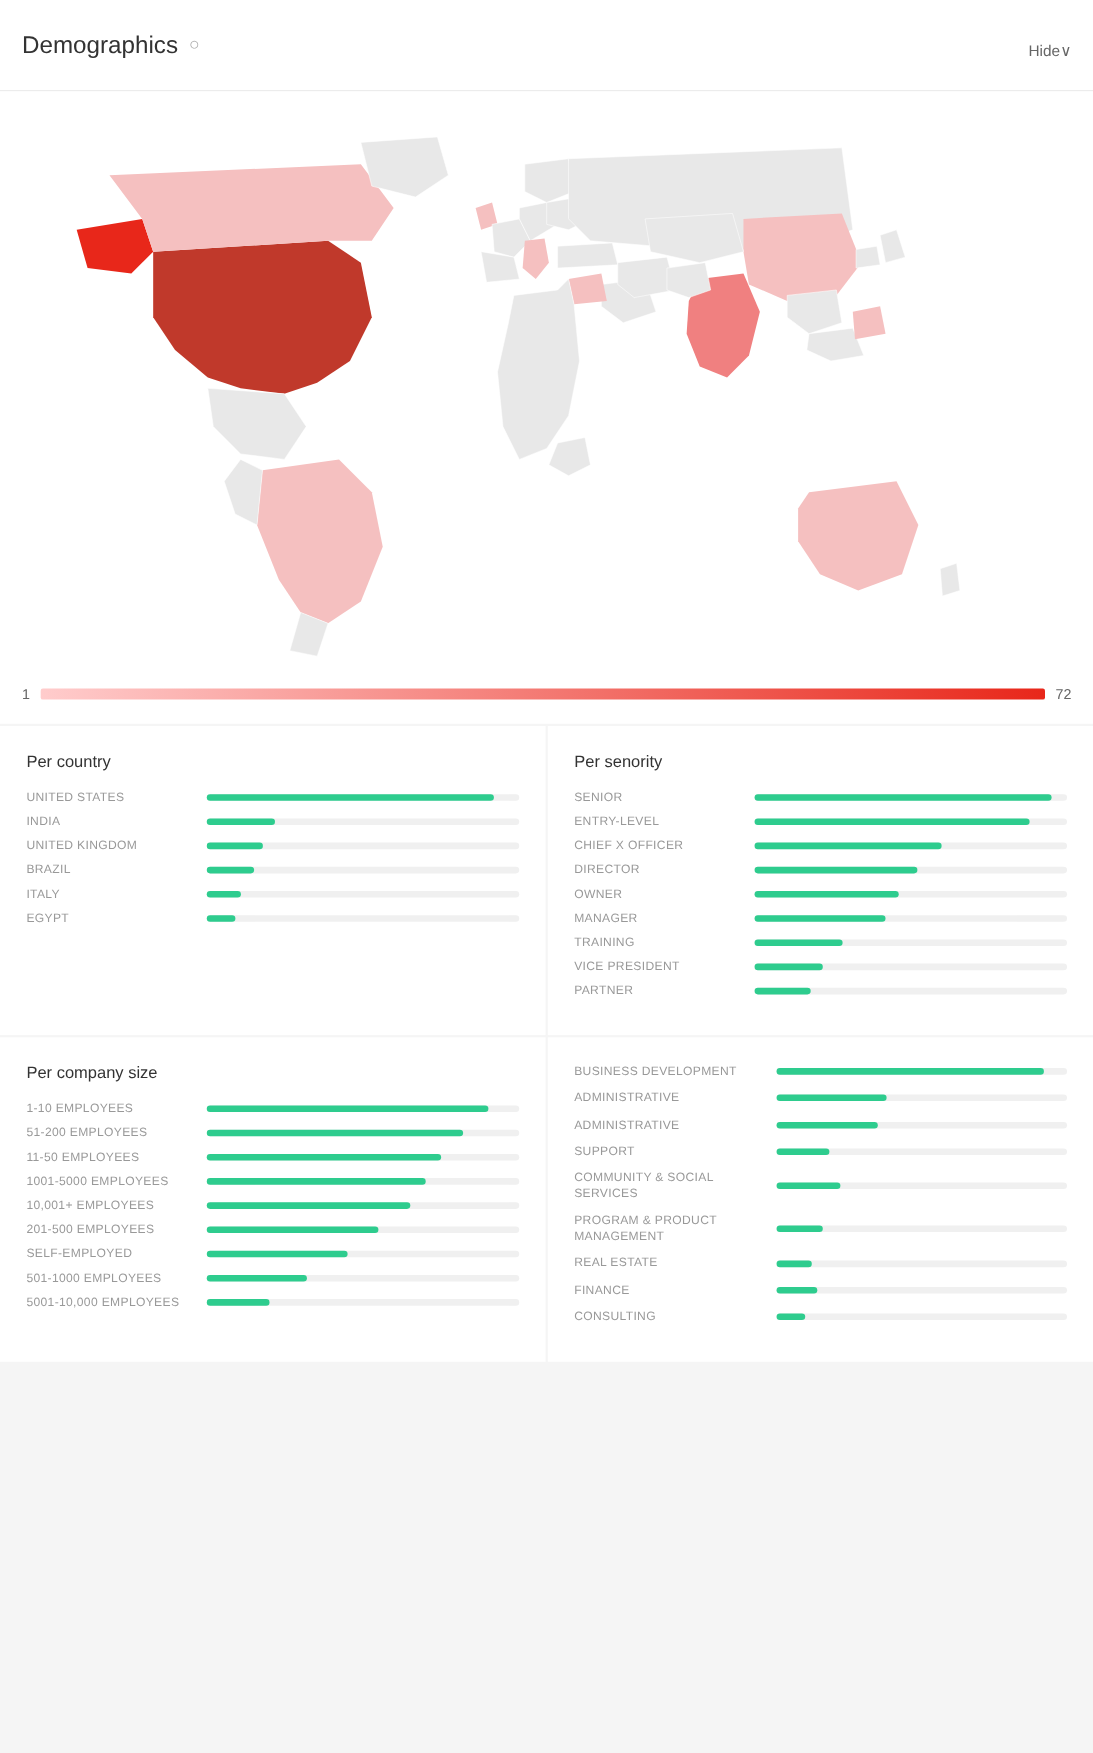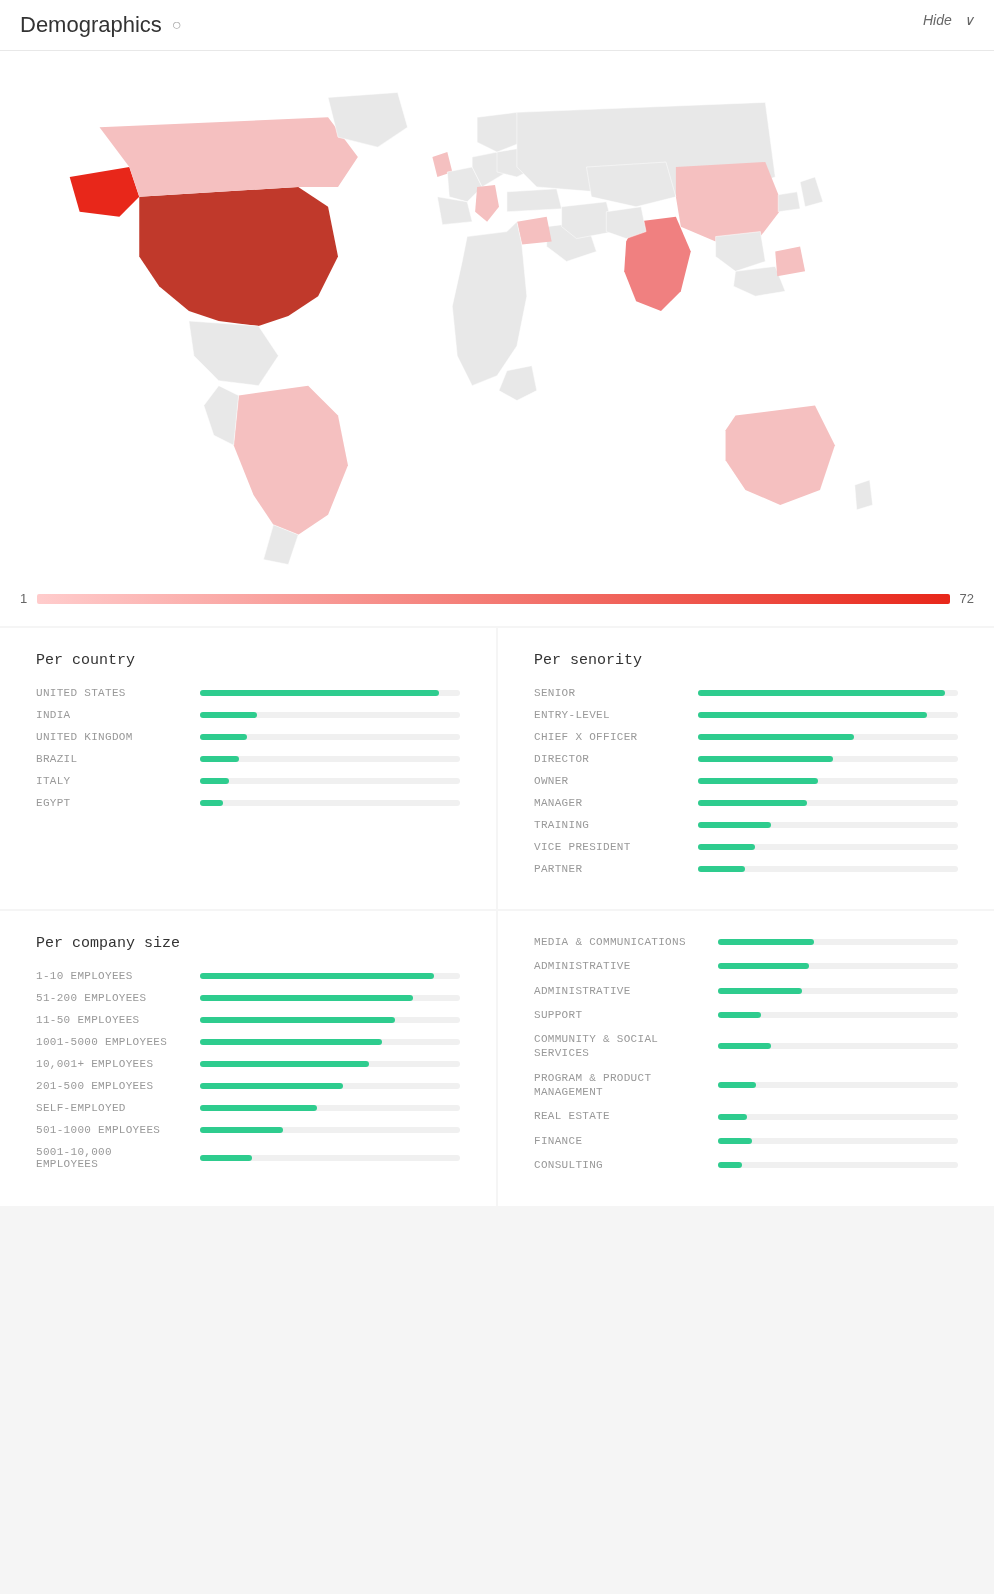--- a/index.html
+++ b/index.html
@@ -1,29 +1,29 @@
 <!DOCTYPE html>
 <html><head>
   <meta charset="utf-8">
   <style>
     * { margin: 0; padding: 0; box-sizing: border-box; }
     body { font-family: -apple-system, BlinkMacSystemFont, 'Segoe UI', sans-serif; background: #f5f5f5; width: 994px; }
 
     .header {
       background: white;
-      padding: 12px 20px;
+      padding: 28px 20px;
       display: flex;
-      align-items: flex-start;
+      align-items: flex-end;
       justify-content: space-between;
       border-bottom: 1px solid #e8e8e8;
     }
     .header-left { display: flex; align-items: center; gap: 10px; }
     .header-title { font-size: 22px; font-weight: 400; color: #333; }
     .header-icon { color: #aaa; font-size: 16px; }
-    .header-hide { display: flex; align-items: center; gap: 12px; color: #666; font-size: 14px; cursor: pointer; font-style: italic; }
+    .header-hide { display: flex; align-items: center; gap: 0; color: #666; font-size: 14px; cursor: pointer; }
 
     .map-section {
       background: white;
       padding: 20px;
       margin-bottom: 2px;
     }
     .map-container {
       width: 100%;
       height: 510px;
       position: relative;
@@ -44,23 +44,22 @@
       border-radius: 2px;
     }
 
     .charts-row {
       display: flex;
       gap: 2px;
       margin-bottom: 2px;
     }
     .chart-panel {
       background: white;
-      padding: 24px 36px;
+      padding: 24px 24px;
       flex: 1;
-      font-family: Liberation Mono, monospace;
     }
     .chart-title {
       font-size: 15px;
       font-weight: 500;
       color: #333;
       margin-bottom: 18px;
     }
     .bar-item {
       display: flex;
       align-items: center;
@@ -364,23 +363,23 @@
           <div class="bar-track">
             <div class="bar-fill" style="width: 20%;"></div>
           </div>
         </div>
       </div>
   </div>
 
   <div class="chart-panel">
     <div id="positions-bars">
         <div class="bar-item">
-          <span class="bar-label-wide">MEDIA &amp; COMMUNICATIONS</span>
-          <div class="bar-track">
-            <div class="bar-fill" style="width: 40%;"></div>
+          <span class="bar-label-wide">BUSINESS DEVELOPMENT</span>
+          <div class="bar-track">
+            <div class="bar-fill" style="width: 92%;"></div>
           </div>
         </div>
         <div class="bar-item">
           <span class="bar-label-wide">ADMINISTRATIVE</span>
           <div class="bar-track">
             <div class="bar-fill" style="width: 38%;"></div>
           </div>
         </div>
         <div class="bar-item">
           <span class="bar-label-wide">ADMINISTRATIVE</span>

